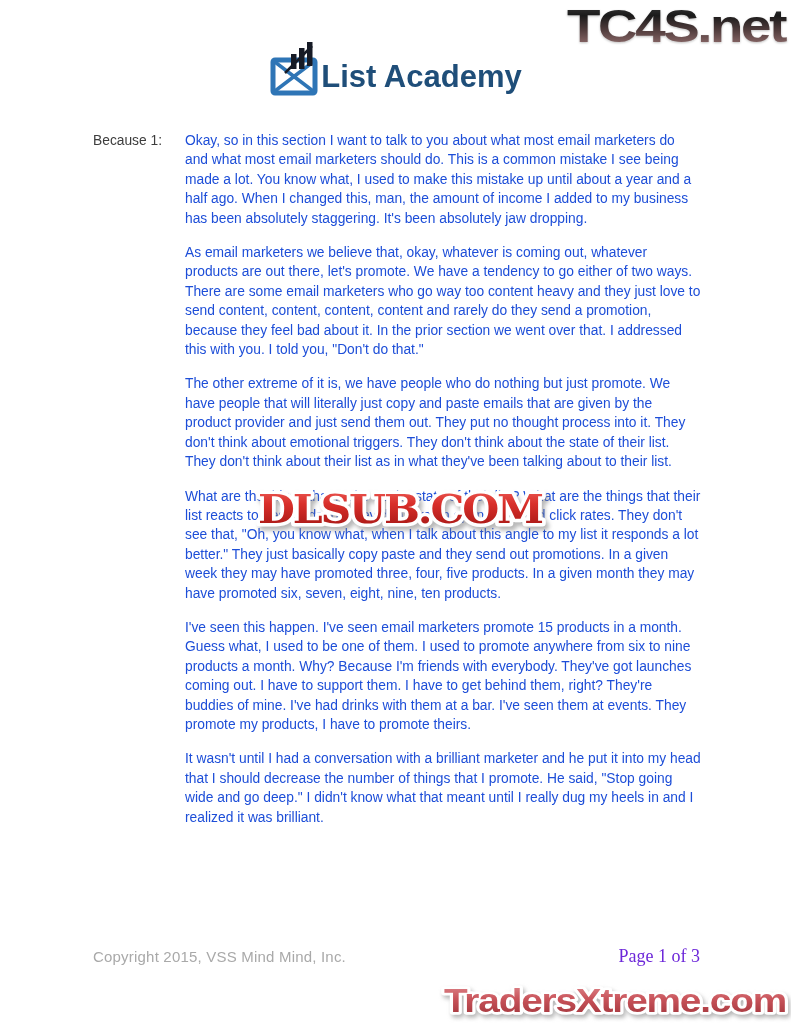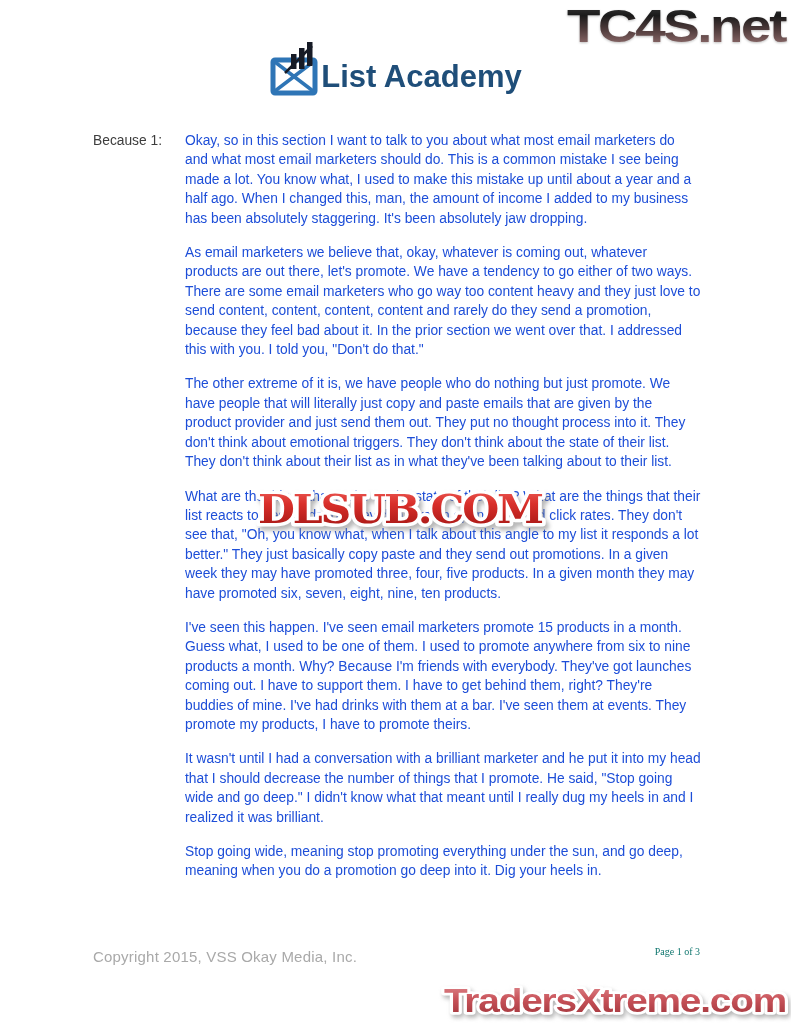--- a/index.html
+++ b/index.html
@@ -78,22 +78,22 @@
     top: 948px;
     font-size: 15px;
     color: #a9a9a9;
     letter-spacing: 0.2px;
   }
   #footer-page {
     position: absolute;
     right: 91px;
     top: 946px;
     font-family: "Liberation Serif", serif;
-    font-size: 10px;
-    color: #0f766e;
+    font-size: 18px;
+    color: #6d28d9;
   }
 
   
   #traders-watermark {
     position: absolute;
     right: 0px;
     bottom: 1px;
     filter: drop-shadow(2px 3px 2px rgba(135,135,135,0.6));
   }
 </style>
@@ -132,36 +132,35 @@
 
   <div id="transcript">
     <div id="speaker-label">Because 1:</div>
     <div id="paragraphs">
       <p>Okay, so in this section I want to talk to you about what most email marketers do and what most email marketers should do. This is a common mistake I see being made a lot. You know what, I used to make this mistake up until about a year and a half ago. When I changed this, man, the amount of income I added to my business has been absolutely staggering. It's been absolutely jaw dropping.</p>
       <p>As email marketers we believe that, okay, whatever is coming out, whatever products are out there, let's promote. We have a tendency to go either of two ways. There are some email marketers who go way too content heavy and they just love to send content, content, content, content and rarely do they send a promotion, because they feel bad about it. In the prior section we went over that. I addressed this with you. I told you, "Don't do that."</p>
       <p>The other extreme of it is, we have people who do nothing but just promote. We have people that will literally just copy and paste emails that are given by the product provider and just send them out. They put no thought process into it. They don't think about emotional triggers. They don't think about the state of their list. They don't think about their list as in what they've been talking about to their list.</p>
       <p>What are the things that make up the state of their list? What are the things that their list reacts to, responds to. They don't watch open rates and click rates. They don't see that, "Oh, you know what, when I talk about this angle to my list it responds a lot better." They just basically copy paste and they send out promotions. In a given week they may have promoted three, four, five products. In a given month they may have promoted six, seven, eight, nine, ten products.</p>
       <p>I've seen this happen. I've seen email marketers promote 15 products in a month. Guess what, I used to be one of them. I used to promote anywhere from six to nine products a month. Why? Because I'm friends with everybody. They've got launches coming out. I have to support them. I have to get behind them, right? They're buddies of mine. I've had drinks with them at a bar. I've seen them at events. They promote my products, I have to promote theirs.</p>
       <p>It wasn't until I had a conversation with a brilliant marketer and he put it into my head that I should decrease the number of things that I promote. He said, "Stop going wide and go deep." I didn't know what that meant until I really dug my heels in and I realized it was brilliant.</p>
-      <p>Stop going wide, meaning stop promoting everything under the sun, and go deep, meaning when you do a promotion go deep into it. Dig your heels in.</p>
     </div>
   </div>
 
   <svg id="dlsub-watermark" width="304" height="54" viewBox="0 0 304 54">
     <defs>
       <linearGradient id="dlg" x1="0" y1="0" x2="0" y2="1">
         <stop offset="0%" stop-color="#f06560"></stop>
         <stop offset="40%" stop-color="#d92f2a"></stop>
         <stop offset="100%" stop-color="#9f1412"></stop>
       </linearGradient>
     </defs>
     <text x="152" y="41" text-anchor="middle" font-family="'DejaVu Serif',serif" font-weight="bold" font-size="40" letter-spacing="-2" textLength="284" lengthAdjust="spacingAndGlyphs" fill="url(#dlg)" stroke="#ffffff" stroke-width="7" paint-order="stroke" stroke-linejoin="round">DLSUB.COM</text>
   </svg>
 
-  <div id="footer-copyright">Copyright 2015, VSS Okay Media, Inc.</div>
+  <div id="footer-copyright">Copyright 2015, VSS Mind Mind, Inc.</div>
   <div id="footer-page">Page 1 of 3</div>
 
   <svg id="traders-watermark" width="352" height="44" viewBox="0 0 352 44">
     <defs>
       <linearGradient id="trg" x1="0" y1="0" x2="0" y2="1">
         <stop offset="0%" stop-color="#e08e92"></stop>
         <stop offset="45%" stop-color="#c9545b"></stop>
         <stop offset="100%" stop-color="#9e3238"></stop>
       </linearGradient>
     </defs>

